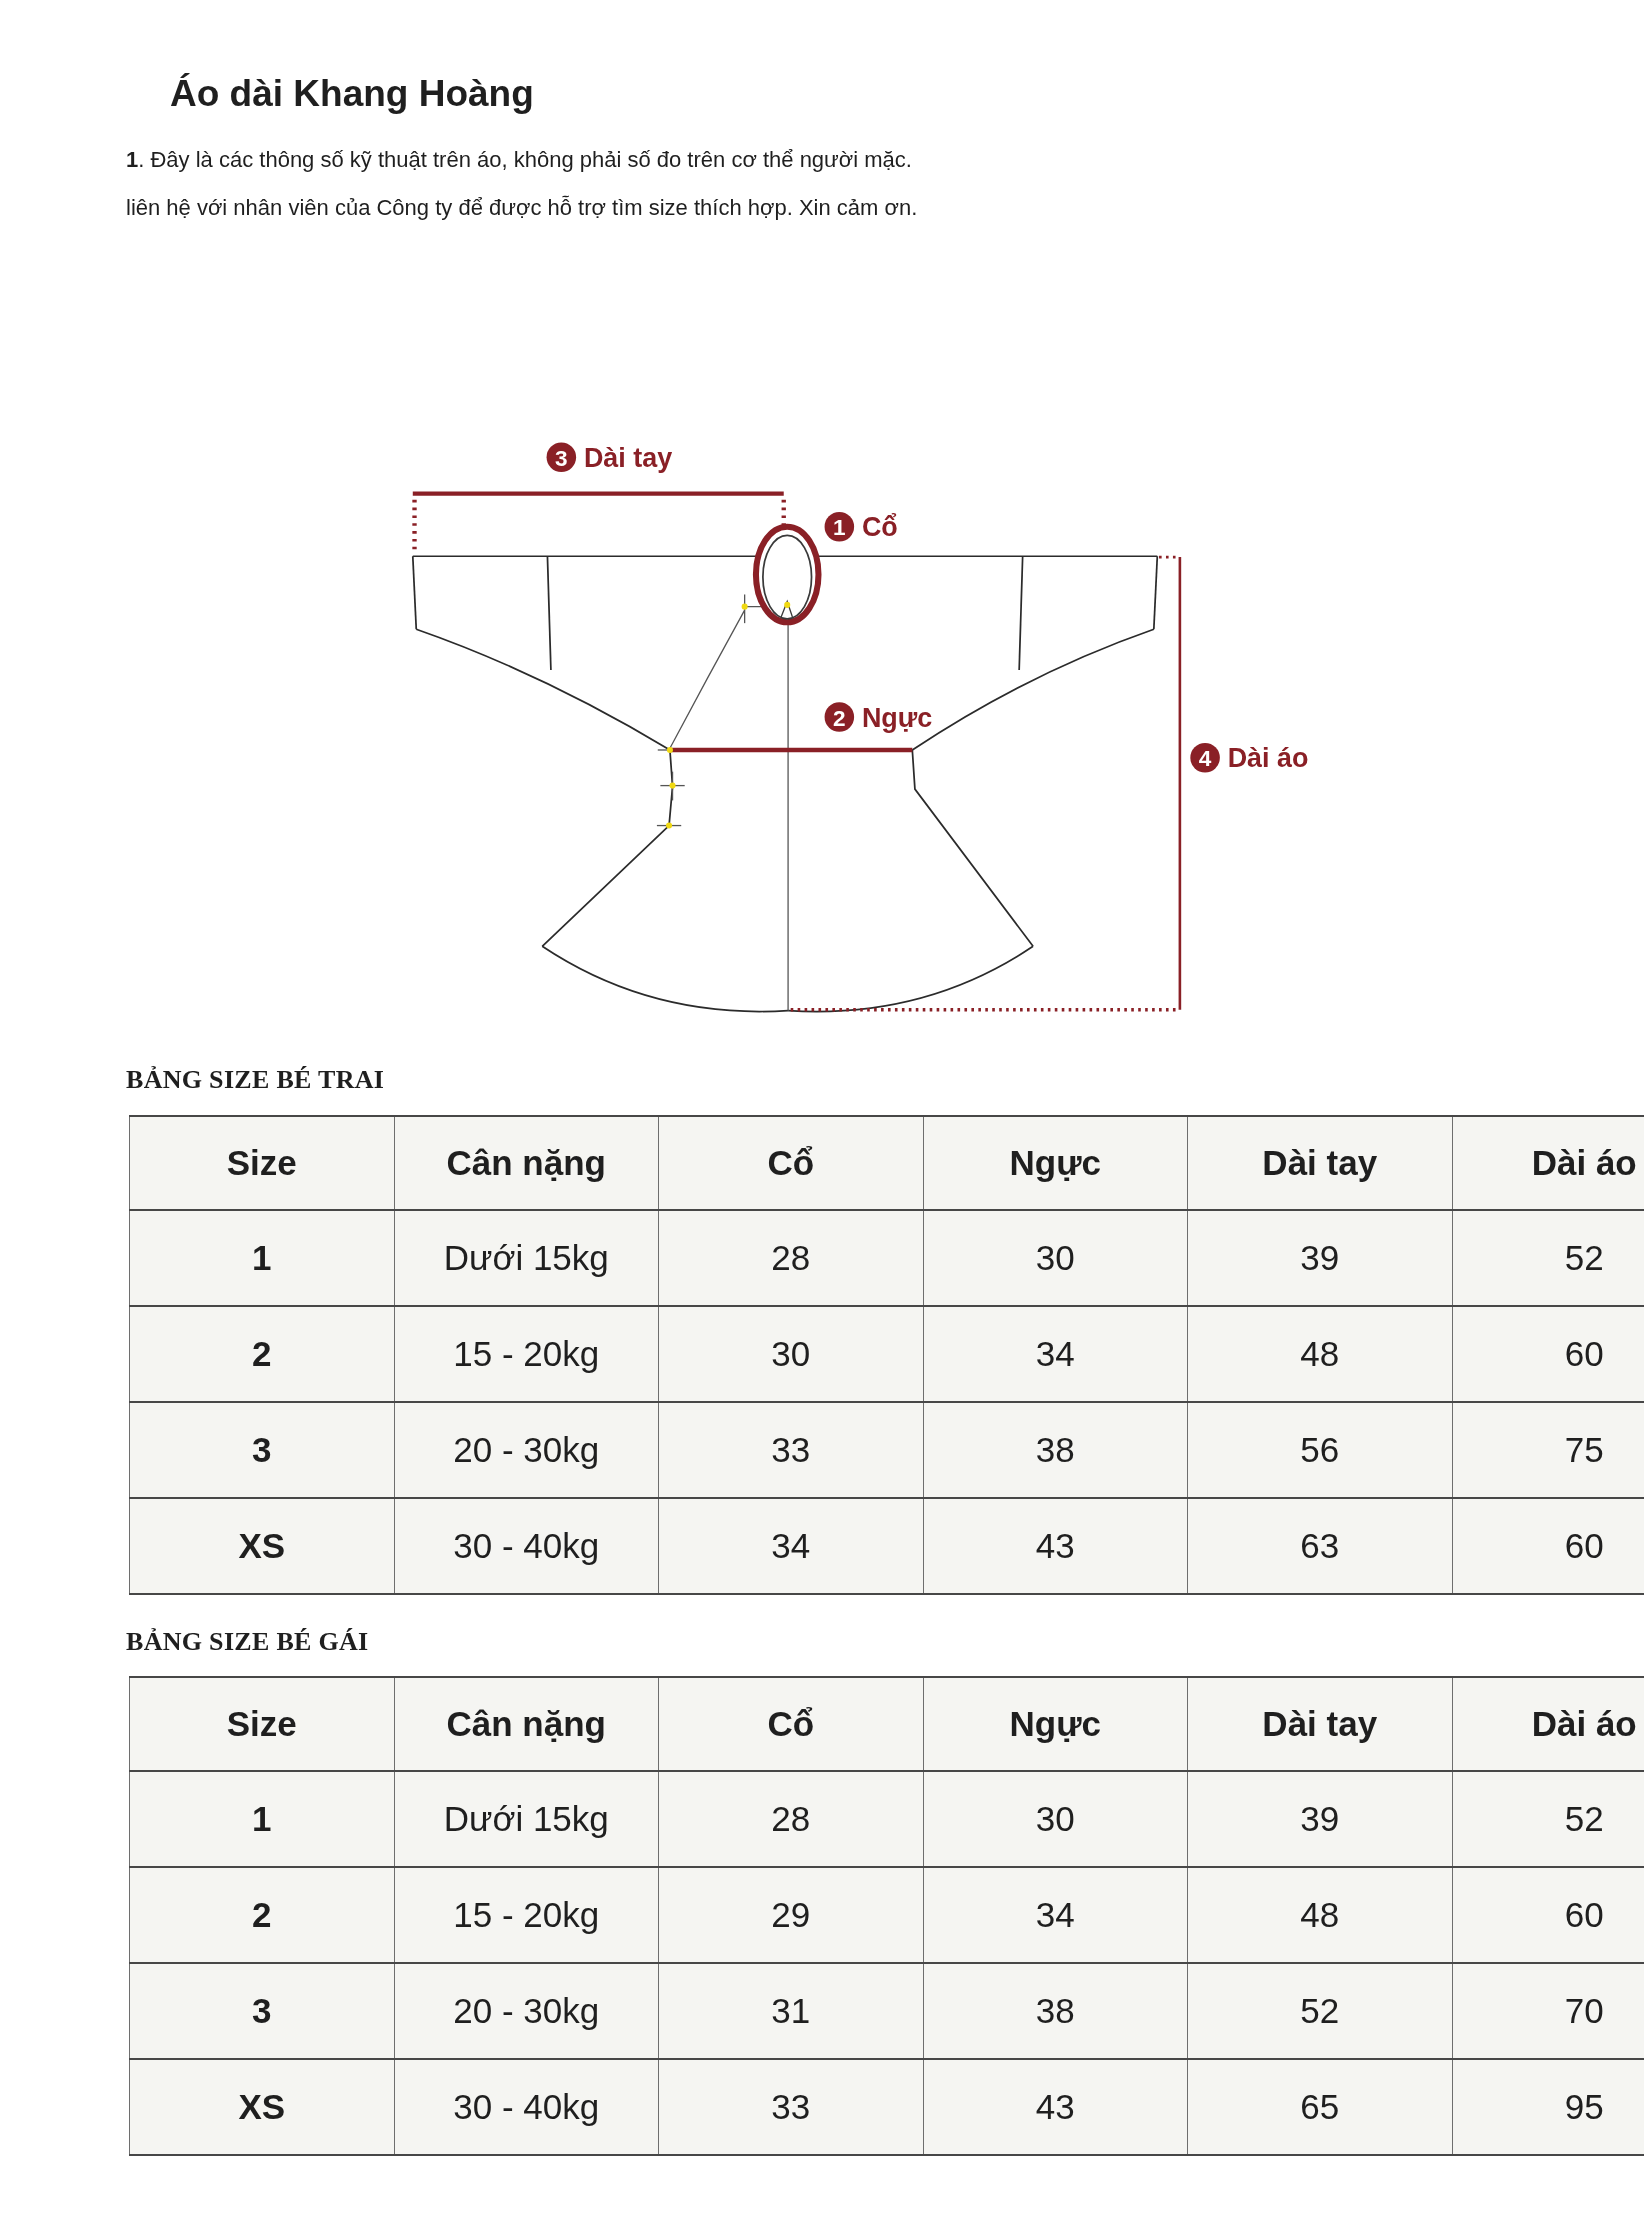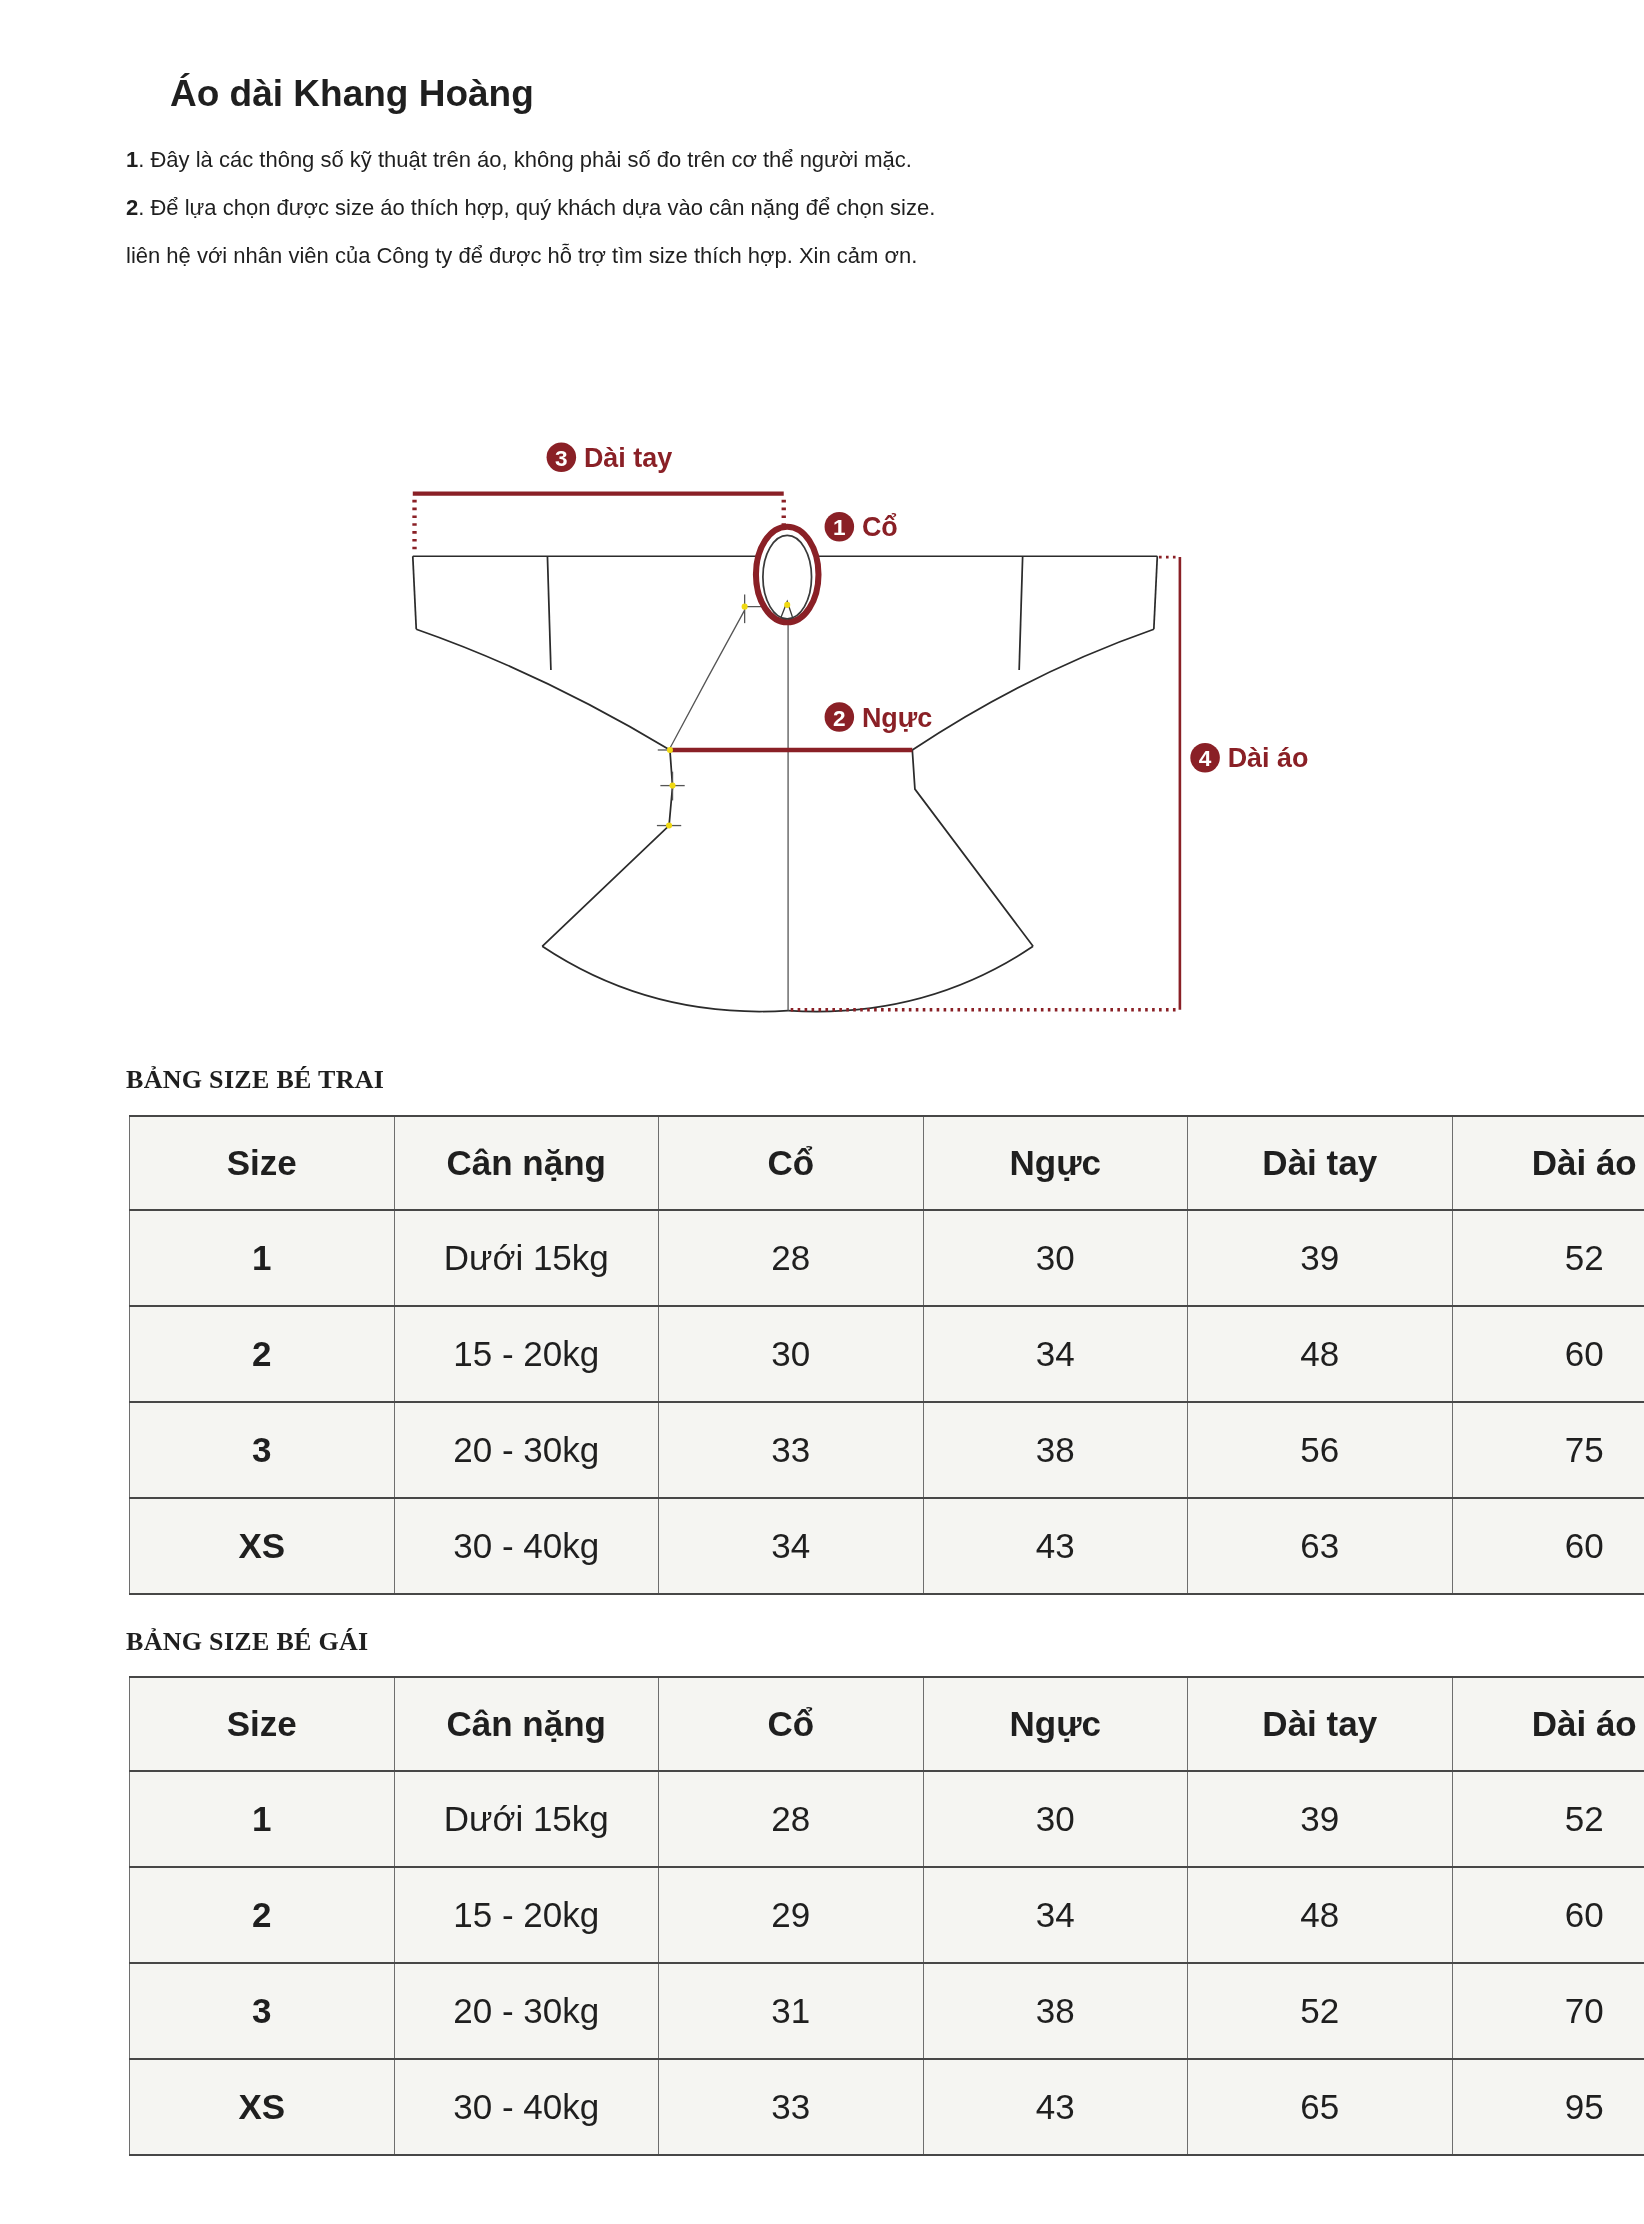--- a/index.html
+++ b/index.html
@@ -32,21 +32,20 @@
 </style>
 </head>
 <body>
 
 <div class="page">
 
   <div class="title">Áo dài Khang Hoàng</div>
 
   <div class="notes">
     <div class="nline"><b>1</b><span>. Đây là các thông số kỹ thuật trên áo, không phải số đo trên cơ thể người mặc.</span></div>
-    <div class="nline"><b>2</b><span>. Để lựa chọn được size áo thích hợp, quý khách dựa vào cân nặng để chọn size.</span></div>
     <div class="nline"><b></b><span>liên hệ với nhân viên của Công ty để được hỗ trợ tìm size thích hợp. Xin cảm ơn.</span></div>
   </div>
 
   <div class="diagram">
     <svg viewBox="0 0 1120 720" xmlns="http://www.w3.org/2000/svg">
 
       <g fill="none" stroke="#2b2b2b" stroke-width="2">
         <path d="M55,160 L450,160"></path>
         <path d="M522,160 L912,160"></path>
         <path d="M55,160 L59,244"></path>

